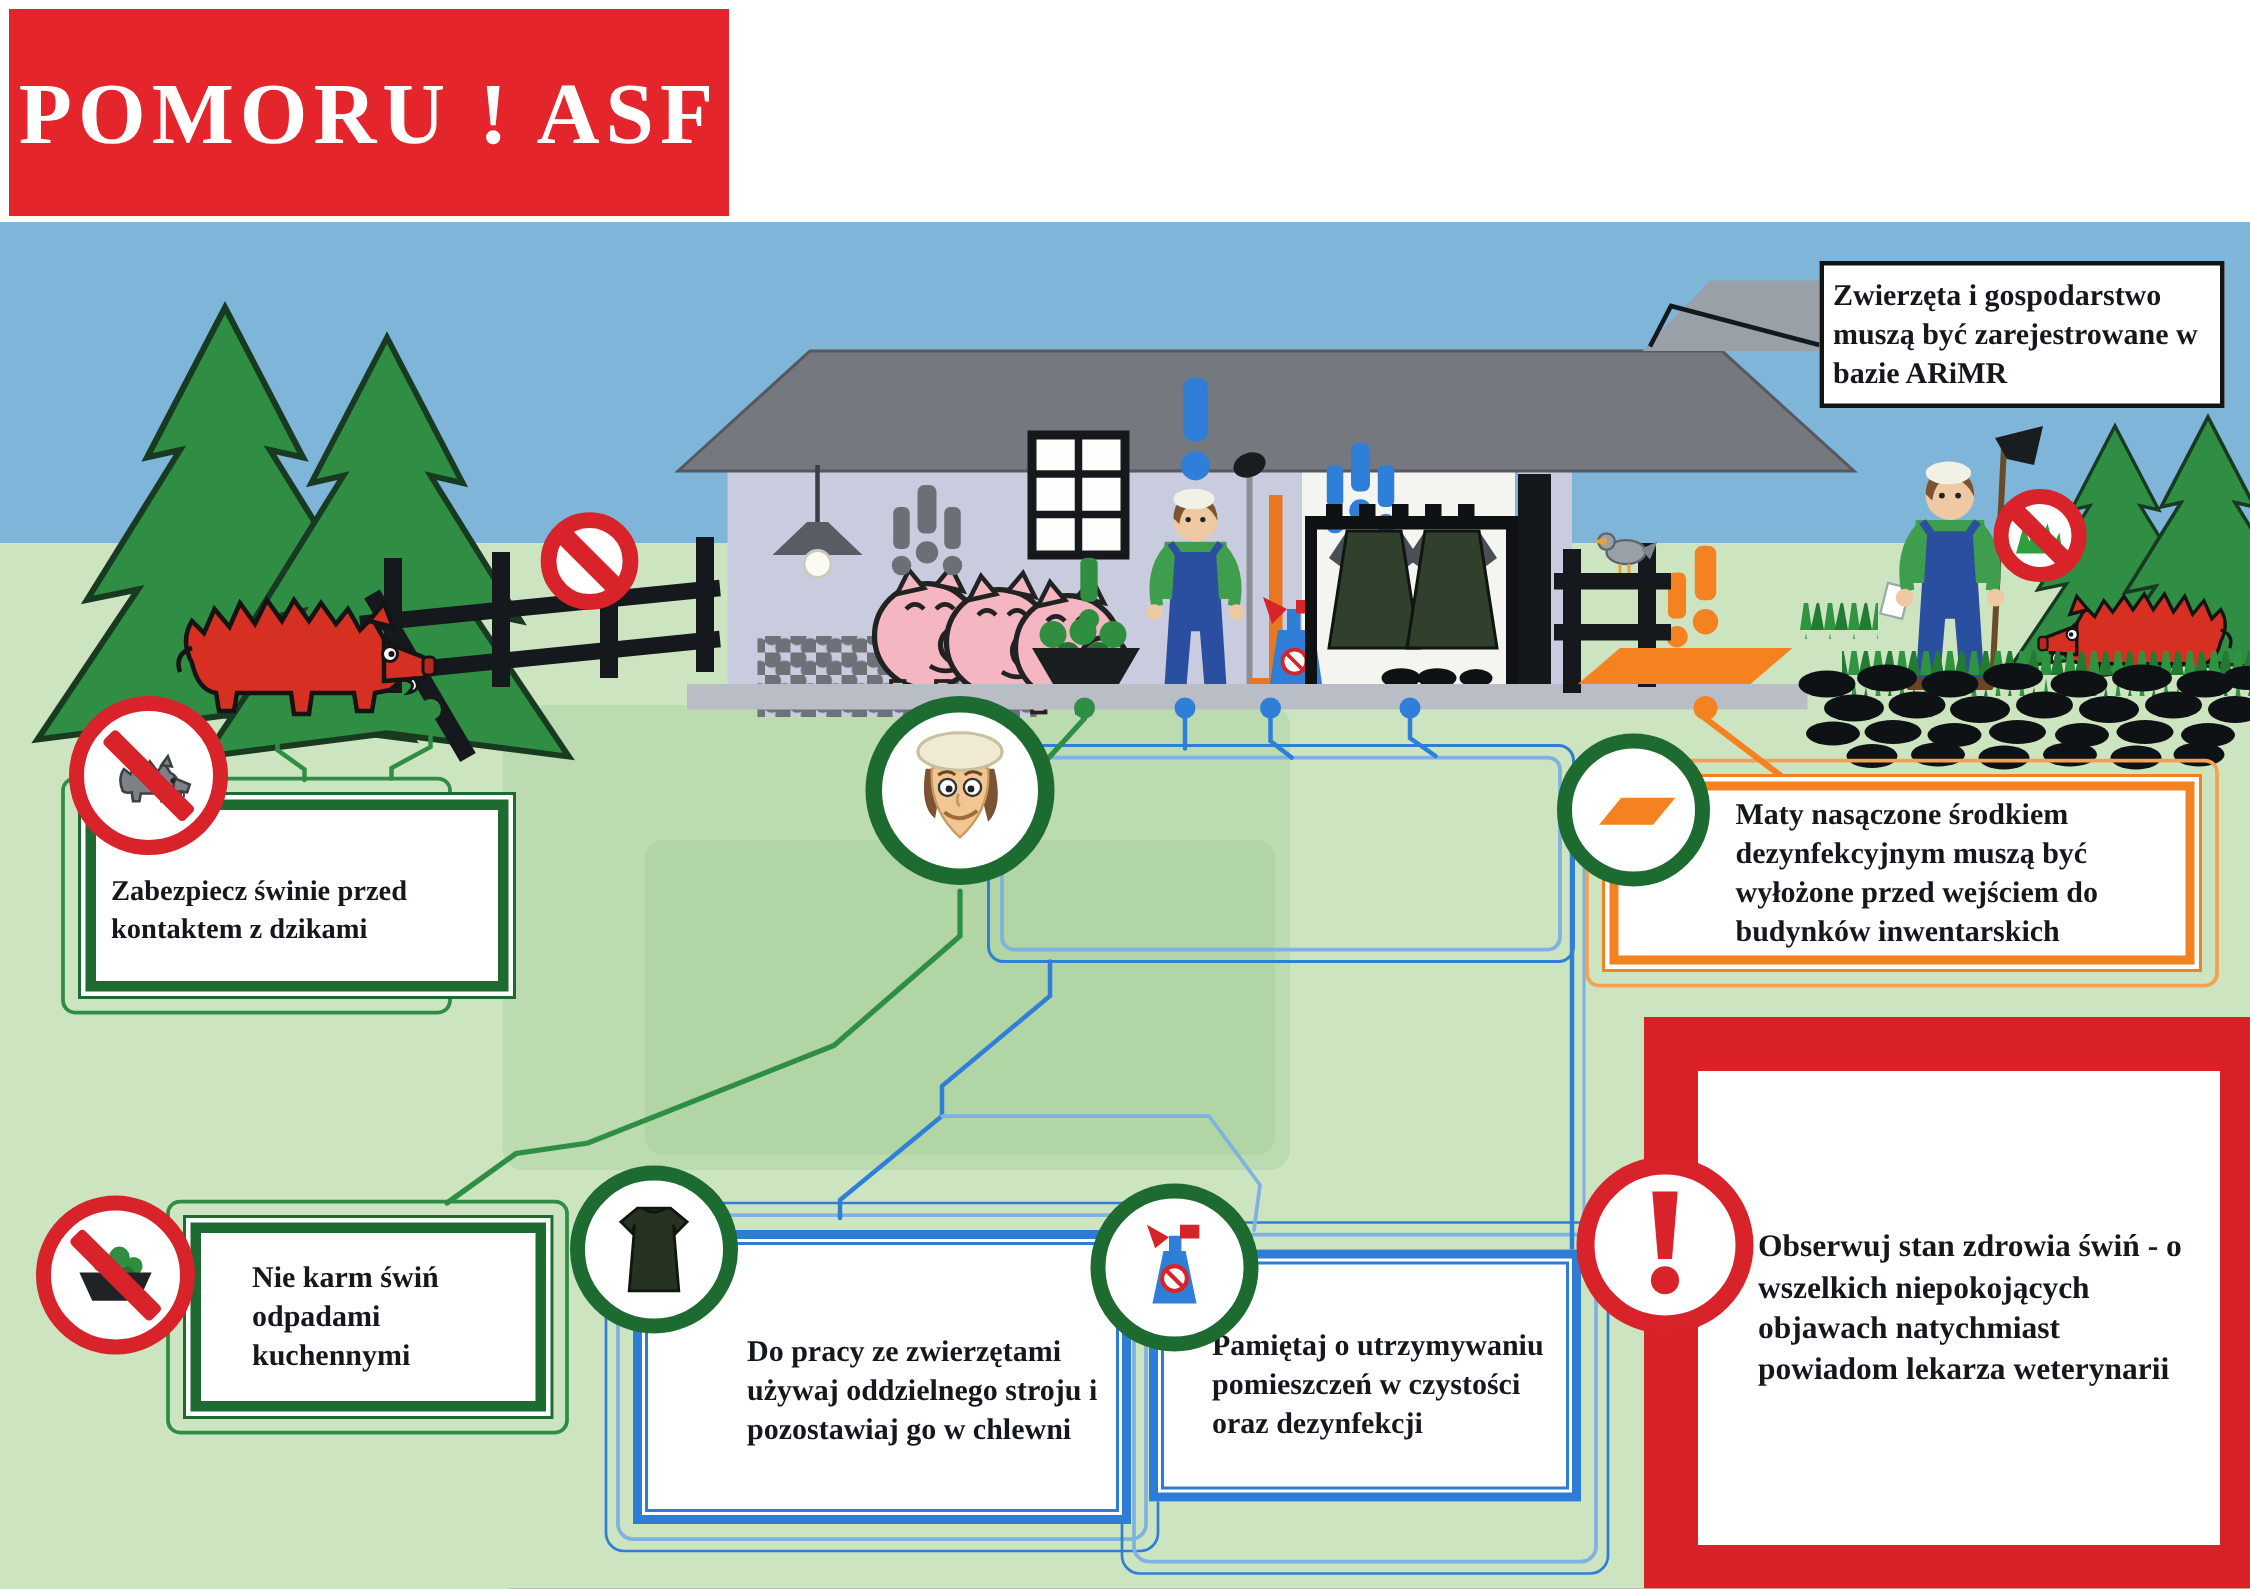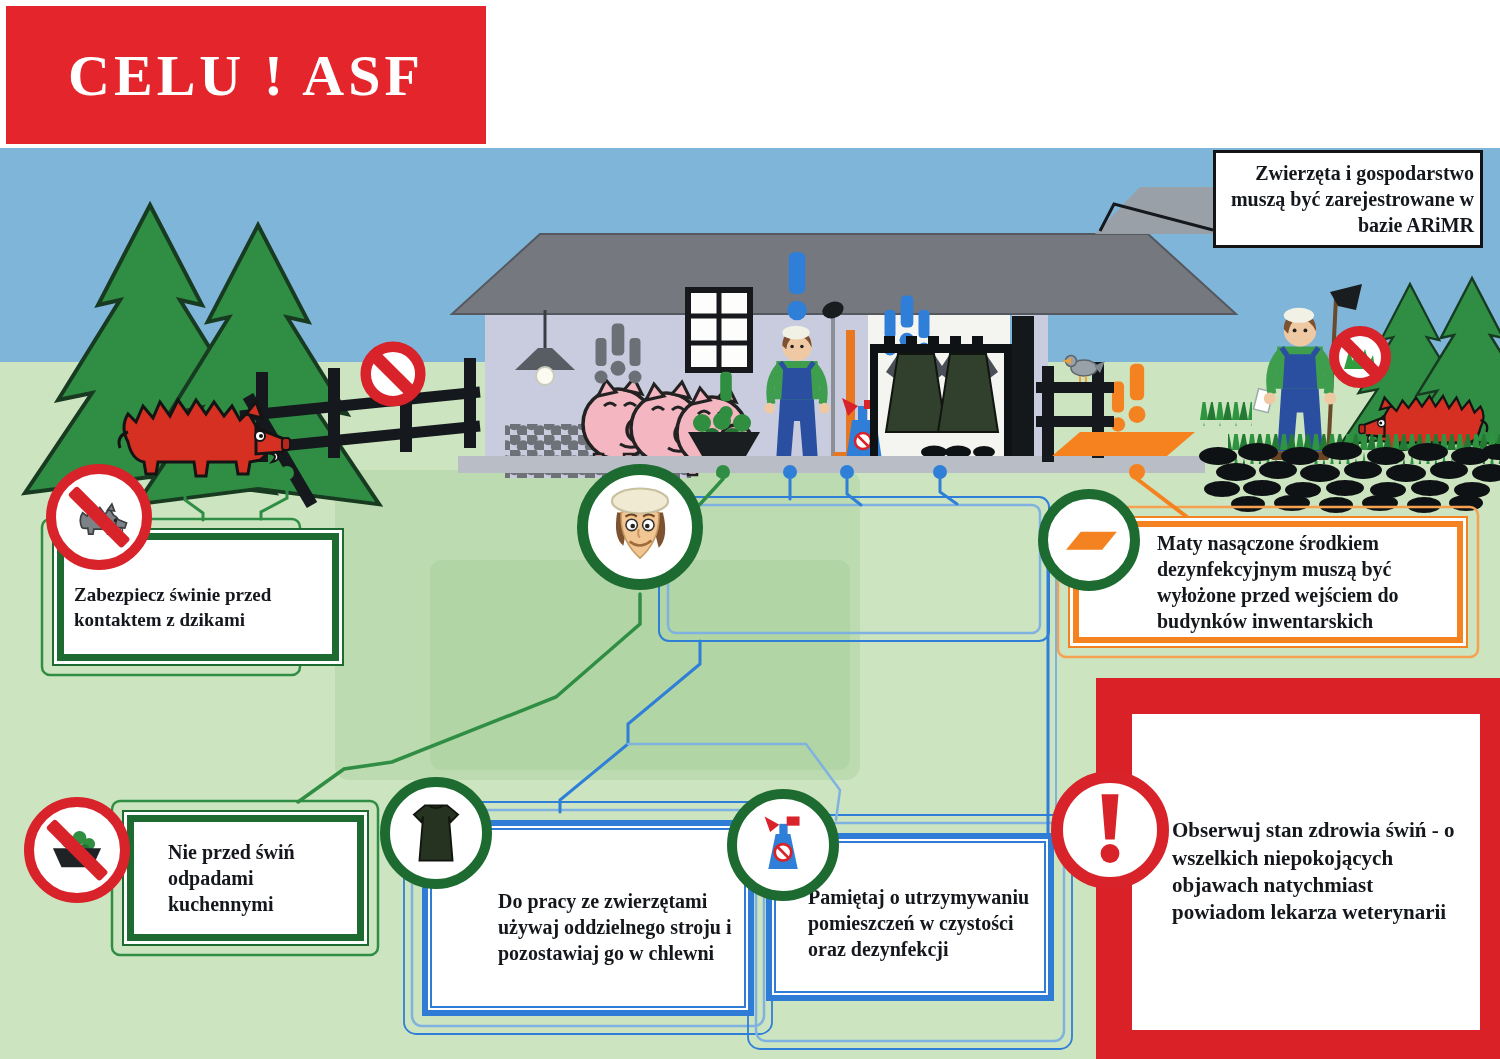--- a/index.html
+++ b/index.html
@@ -326,43 +326,43 @@
       <circle cx="287" cy="473" r="7" fill="#2f8e44" stroke="none"></circle>
       <circle cx="723" cy="472" r="7" fill="#2f8e44" stroke="none"></circle>
       <circle cx="790" cy="472" r="7" fill="#2f7fd8" stroke="none"></circle>
       <circle cx="847" cy="472" r="7" fill="#2f7fd8" stroke="none"></circle>
       <circle cx="940" cy="472" r="7" fill="#2f7fd8" stroke="none"></circle>
       <circle cx="1137" cy="472" r="8" fill="#f58220" stroke="none"></circle>
     </g>
   </svg>
 
   <div class="banner">
-    <span class="banner-text">CELU ! ASF</span>
-  </div>
-
-  <div class="box frame-black" style="left:1213px;top:150px;width:270px;height:98px;text-align:right;">
+    <span class="banner-text">POMORU ! ASF</span>
+  </div>
+
+  <div class="box frame-black" style="left:1213px;top:174px;width:270px;height:98px;">
     <div class="btxt" style="font-size:20px;padding:4px 6px;">Zwierzęta i gospodarstwo muszą być zarejestrowane w bazie ARiMR</div>
   </div>
 
   <div class="box frame-green" style="left:52px;top:528px;width:292px;height:138px;">
     <div class="inner">
         <div class="btxt" style="font-size:19px;padding:28px 2px 6px 10px;">Zabezpiecz świnie przed kontaktem z dzikami</div>
       </div>
   </div>
 
 
   <div class="box frame-orange" style="left:1068px;top:516px;width:400px;height:132px;font-family:Liberation Serif, serif;">
     <div class="inner">
         <div class="btxt" style="font-size:20px;padding:2px 8px 2px 78px;">Maty nasączone środkiem dezynfekcyjnym muszą być wyłożone przed wejściem do budynków inwentarskich</div>
       </div>
   </div>
 
   <div class="box frame-green" style="left:122px;top:810px;width:247px;height:136px;">
     <div class="inner">
-        <div class="btxt" style="font-size:20px;padding:2px 4px 2px 34px;">Nie przed świń odpadami kuchennymi</div>
+        <div class="btxt" style="font-size:20px;padding:2px 4px 2px 34px;">Nie karm świń odpadami kuchennymi</div>
       </div>
   </div>
 
   <div class="box frame-blue" style="left:422px;top:820px;width:332px;height:196px;">
     <div class="inner">
         <div class="btxt" style="font-size:20px;padding:24px 10px 6px 32px;margin-left:34px;">Do pracy ze zwierzętami używaj oddzielnego stroju i pozostawiaj go w chlewni</div>
       </div>
   </div>
 
   <div class="box frame-blue" style="left:766px;top:833px;width:288px;height:168px;">

